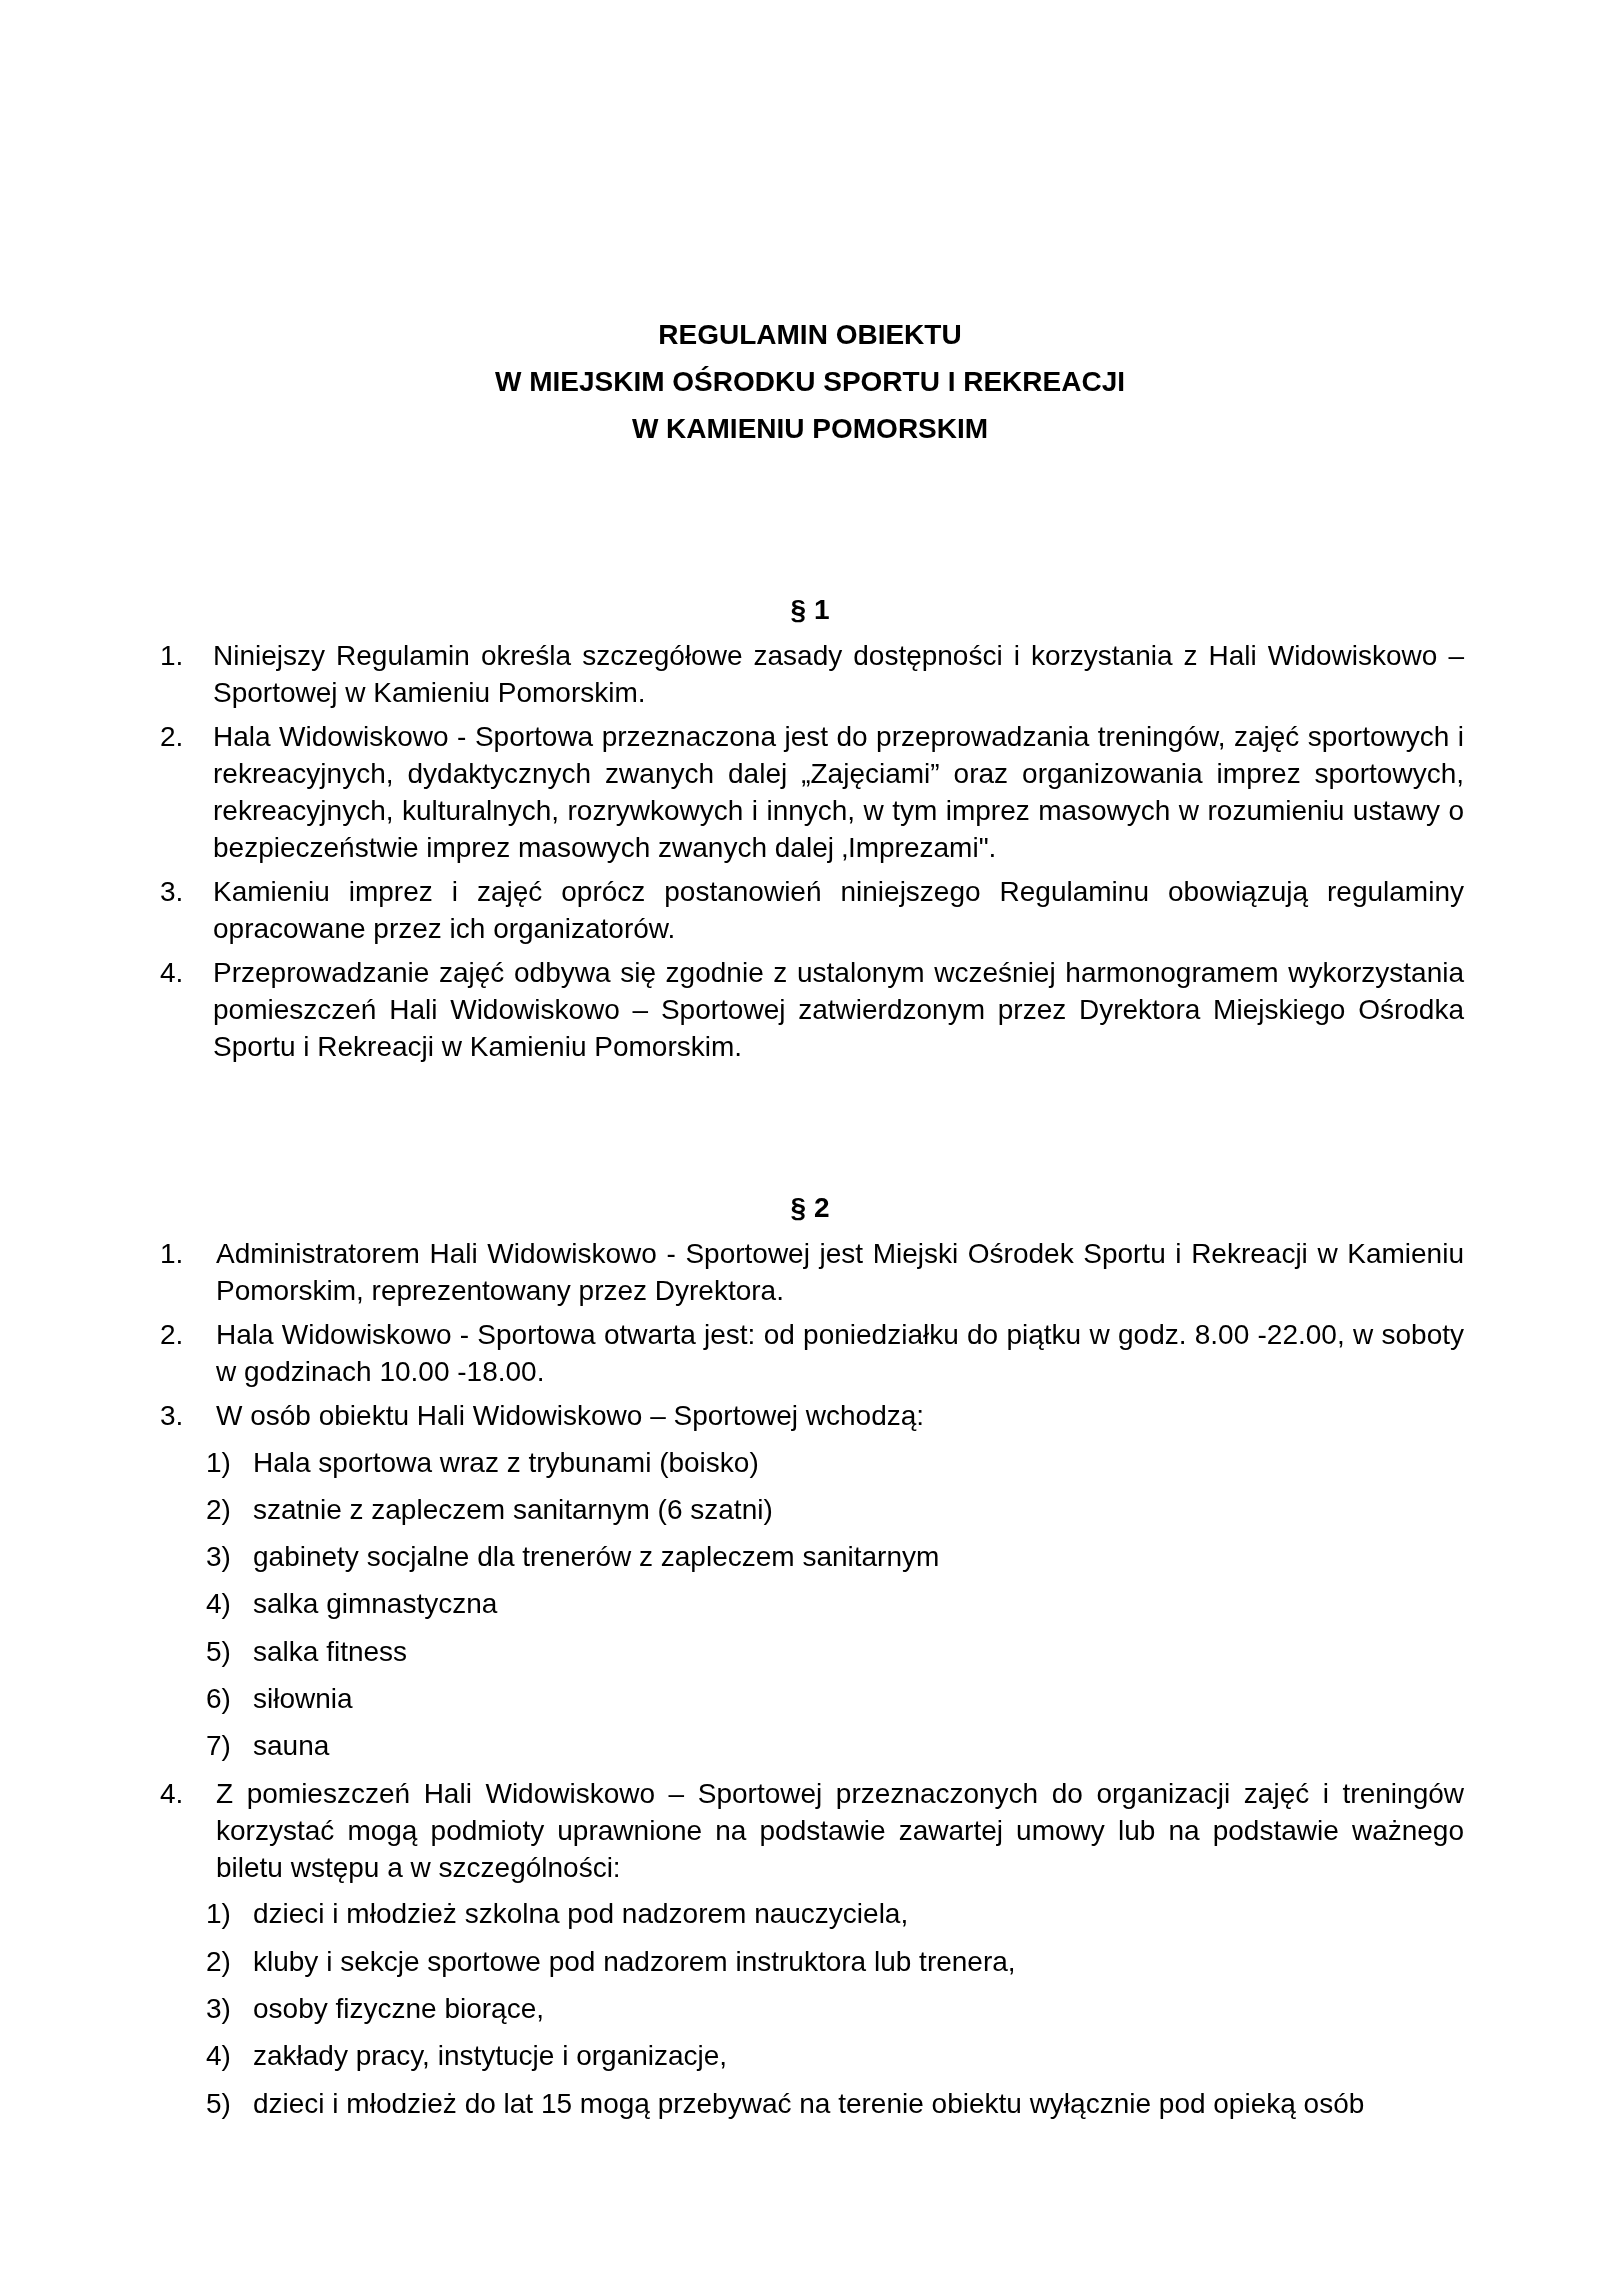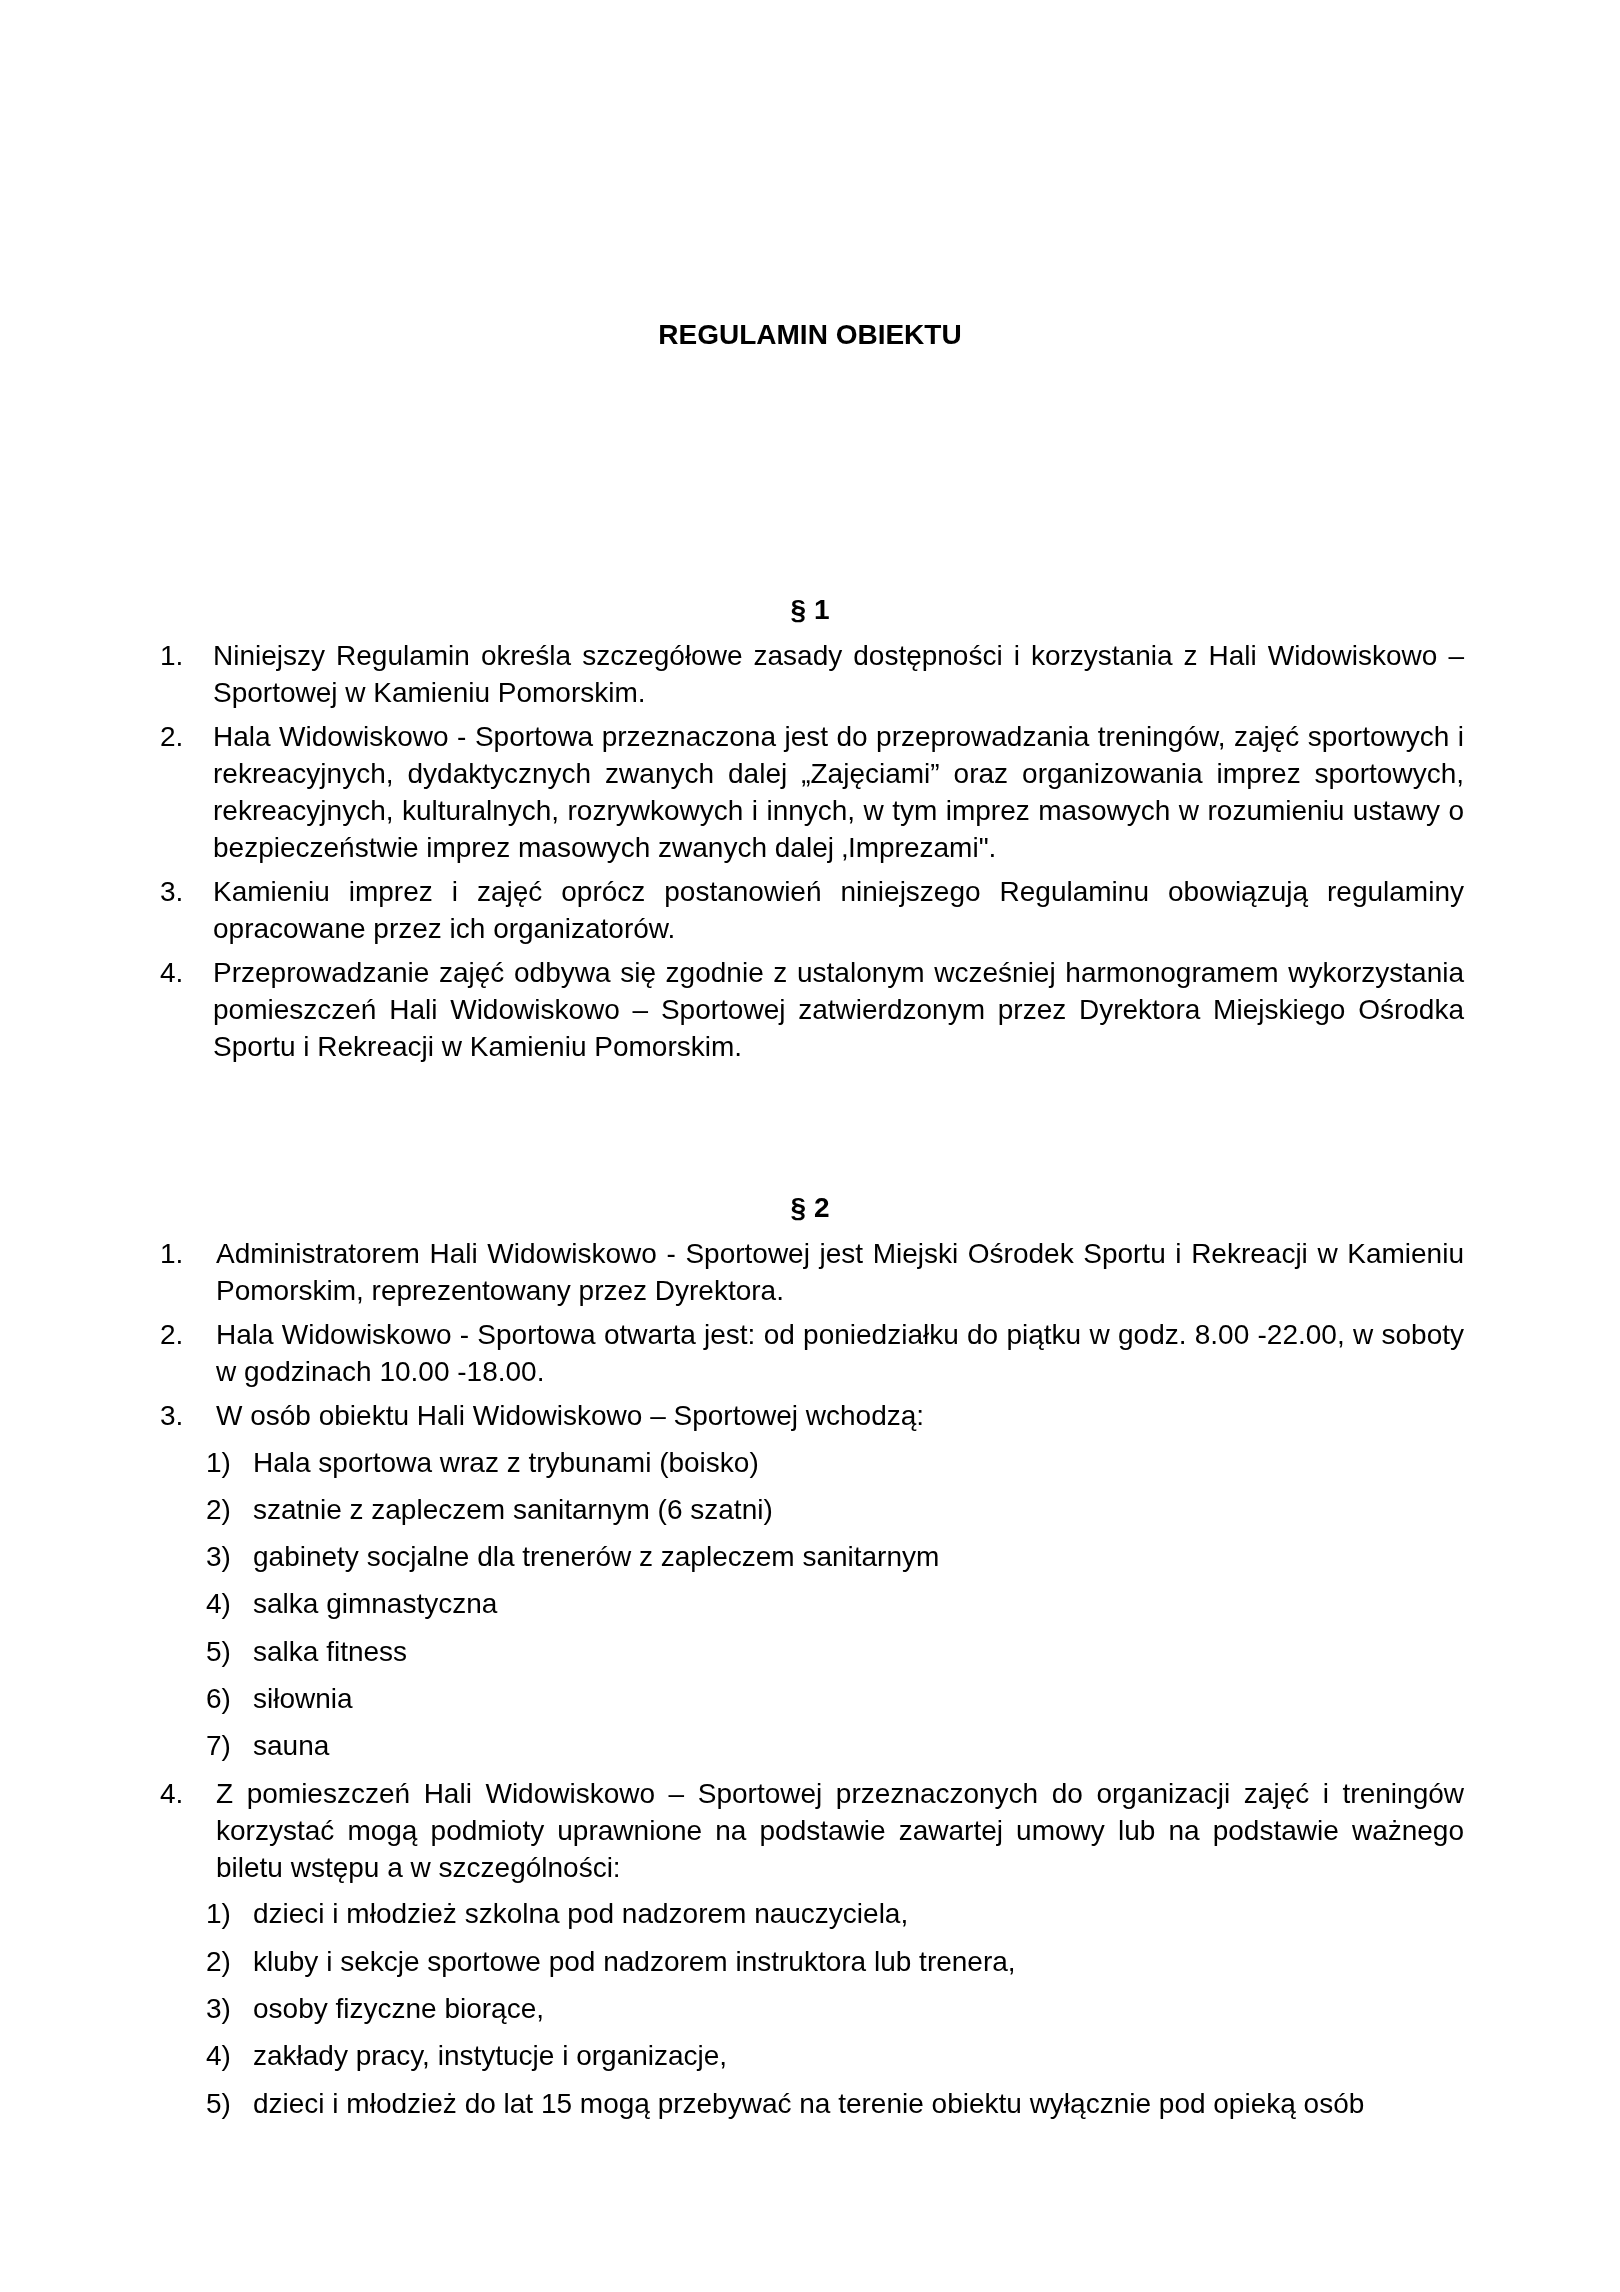--- a/index.html
+++ b/index.html
@@ -26,20 +26,22 @@
   .sub { position: relative; padding-left: 47px; margin-left: 46px; line-height: 37px; margin-bottom: 10.3px; }
   .sub .num { position: absolute; left: 0; top: 0; }
 </style>
 </head>
 <body>
 
 <div class="page">
 
   <div class="title">
     <div>REGULAMIN OBIEKTU</div>
+    <div>W MIEJSKIM OŚRODKU SPORTU I REKREACJI</div>
+    <div>W KAMIENIU POMORSKIM</div>
   </div>
 
   <div class="section-mark" style="top:593px;">§ 1</div>
 
   <div class="list" style="top:637px;">
     <div class="item">
       <span class="num">1.</span>
       <span class="txt">Niniejszy Regulamin określa szczegółowe zasady dostępności i korzystania z Hali Widowiskowo – Sportowej w Kamieniu Pomorskim.</span>
     </div>
     <div class="item">

